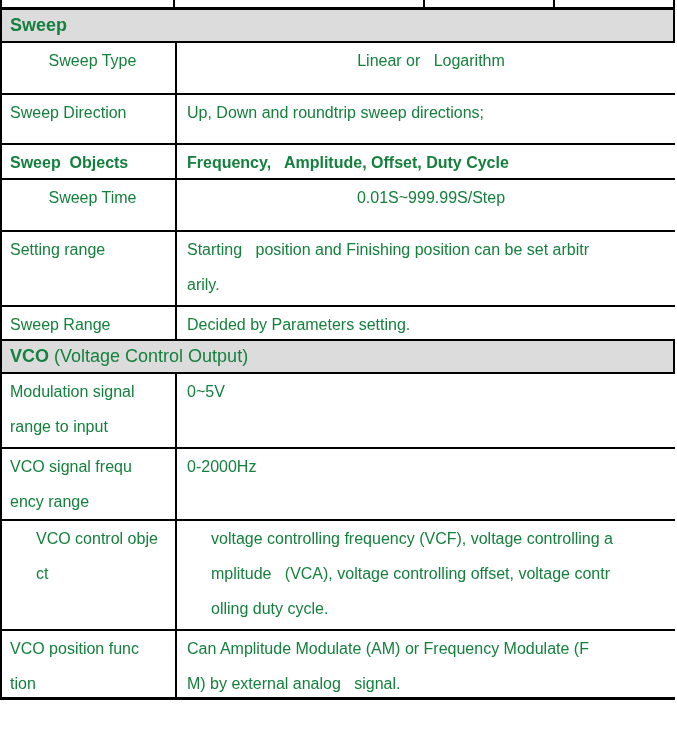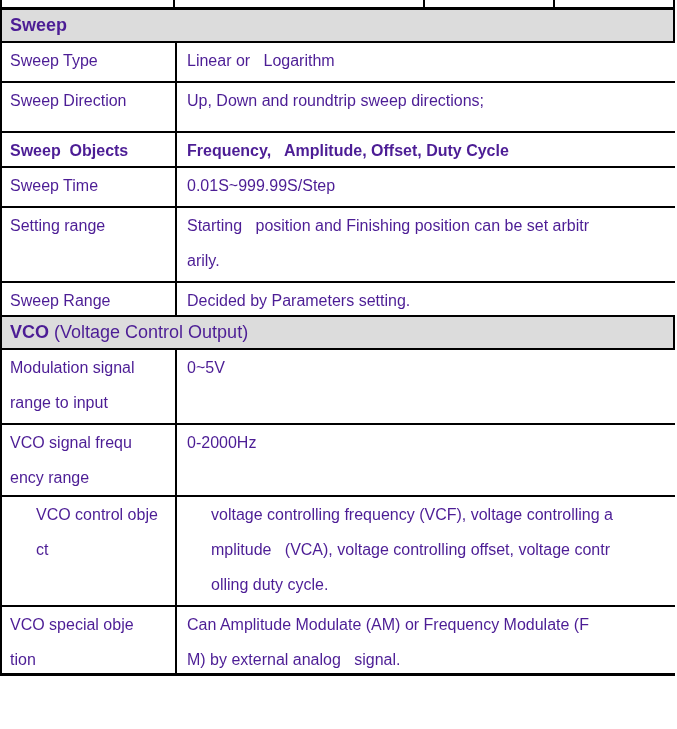--- a/index.html
+++ b/index.html
@@ -5,21 +5,21 @@
   html, body {
     margin: 0;
     padding: 0;
     background: #ffffff;
   }
   .page {
     width: 677px;
     height: 729px;
     background: #ffffff;
     font-family: "Liberation Sans", "DejaVu Sans", sans-serif;
-    color: #4c1d95;
+    color: #15803d;
     position: relative;
     overflow: hidden;
   }
   .table-frame {
     width: 675px;
     border-left: 2px solid #000000;
     box-sizing: border-box;
   }
   
   .partial-row {
@@ -64,21 +64,21 @@
     width: 175px;
     border-right: 2px solid #000000;
     padding-left: 8px;
     flex-shrink: 0;
   }
   .cell-value {
     flex: 1;
     padding-left: 10px;
   }
   .h70 { height: 70px; }
-  .h34 { height: 38px; }
+  .h34 { height: 50px; text-align: center; }
   .h36 { height: 48px; }
   .h33 { height: 33px; font-weight: bold; }
   .h73 { height: 73px; }
   .h32 { height: 32px; }
   .h66 { height: 66px; }
   .h108 { height: 108px; padding-left: 34px; }
   .row.last { border-bottom: 3px solid #000000; }
 </style>
 </head>
 <body>
@@ -134,20 +134,20 @@
       <div class="cell cell-value h70">0-2000Hz</div>
     </div>
     <div class="row">
       <div class="cell cell-label h108">VCO control obje
 ct</div>
       <div class="cell cell-value h108">voltage controlling frequency (VCF), voltage controlling a
 mplitude   (VCA), voltage controlling offset, voltage contr
 olling duty cycle.</div>
     </div>
     <div class="row last">
-      <div class="cell cell-label h66">VCO special obje
+      <div class="cell cell-label h66">VCO position func
 tion</div>
       <div class="cell cell-value h66">Can Amplitude Modulate (AM) or Frequency Modulate (F
 M) by external analog   signal.</div>
     </div>
 
   </div>
 </div>
 
 </body></html>

